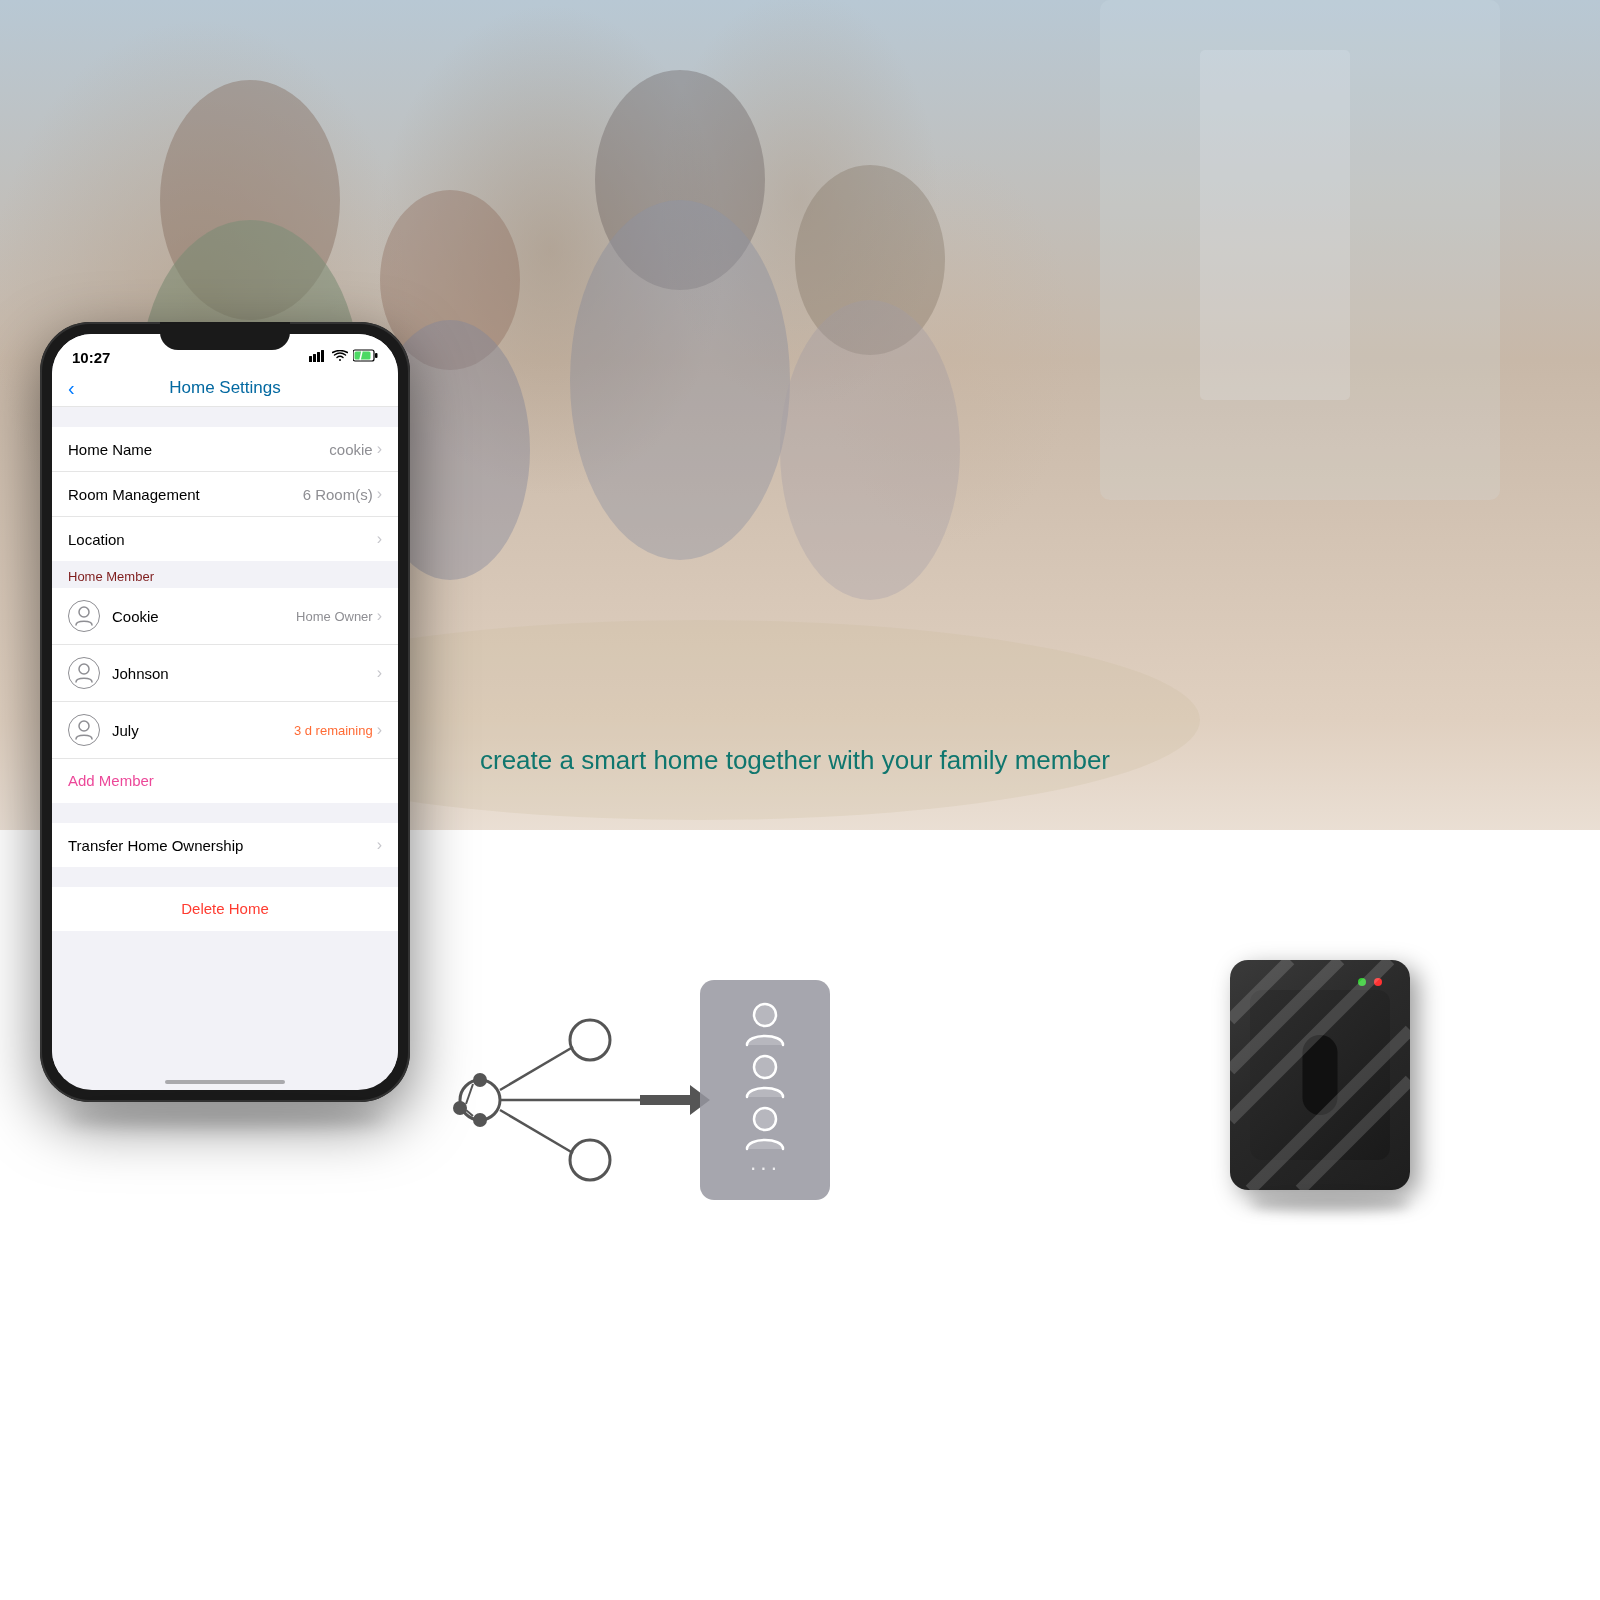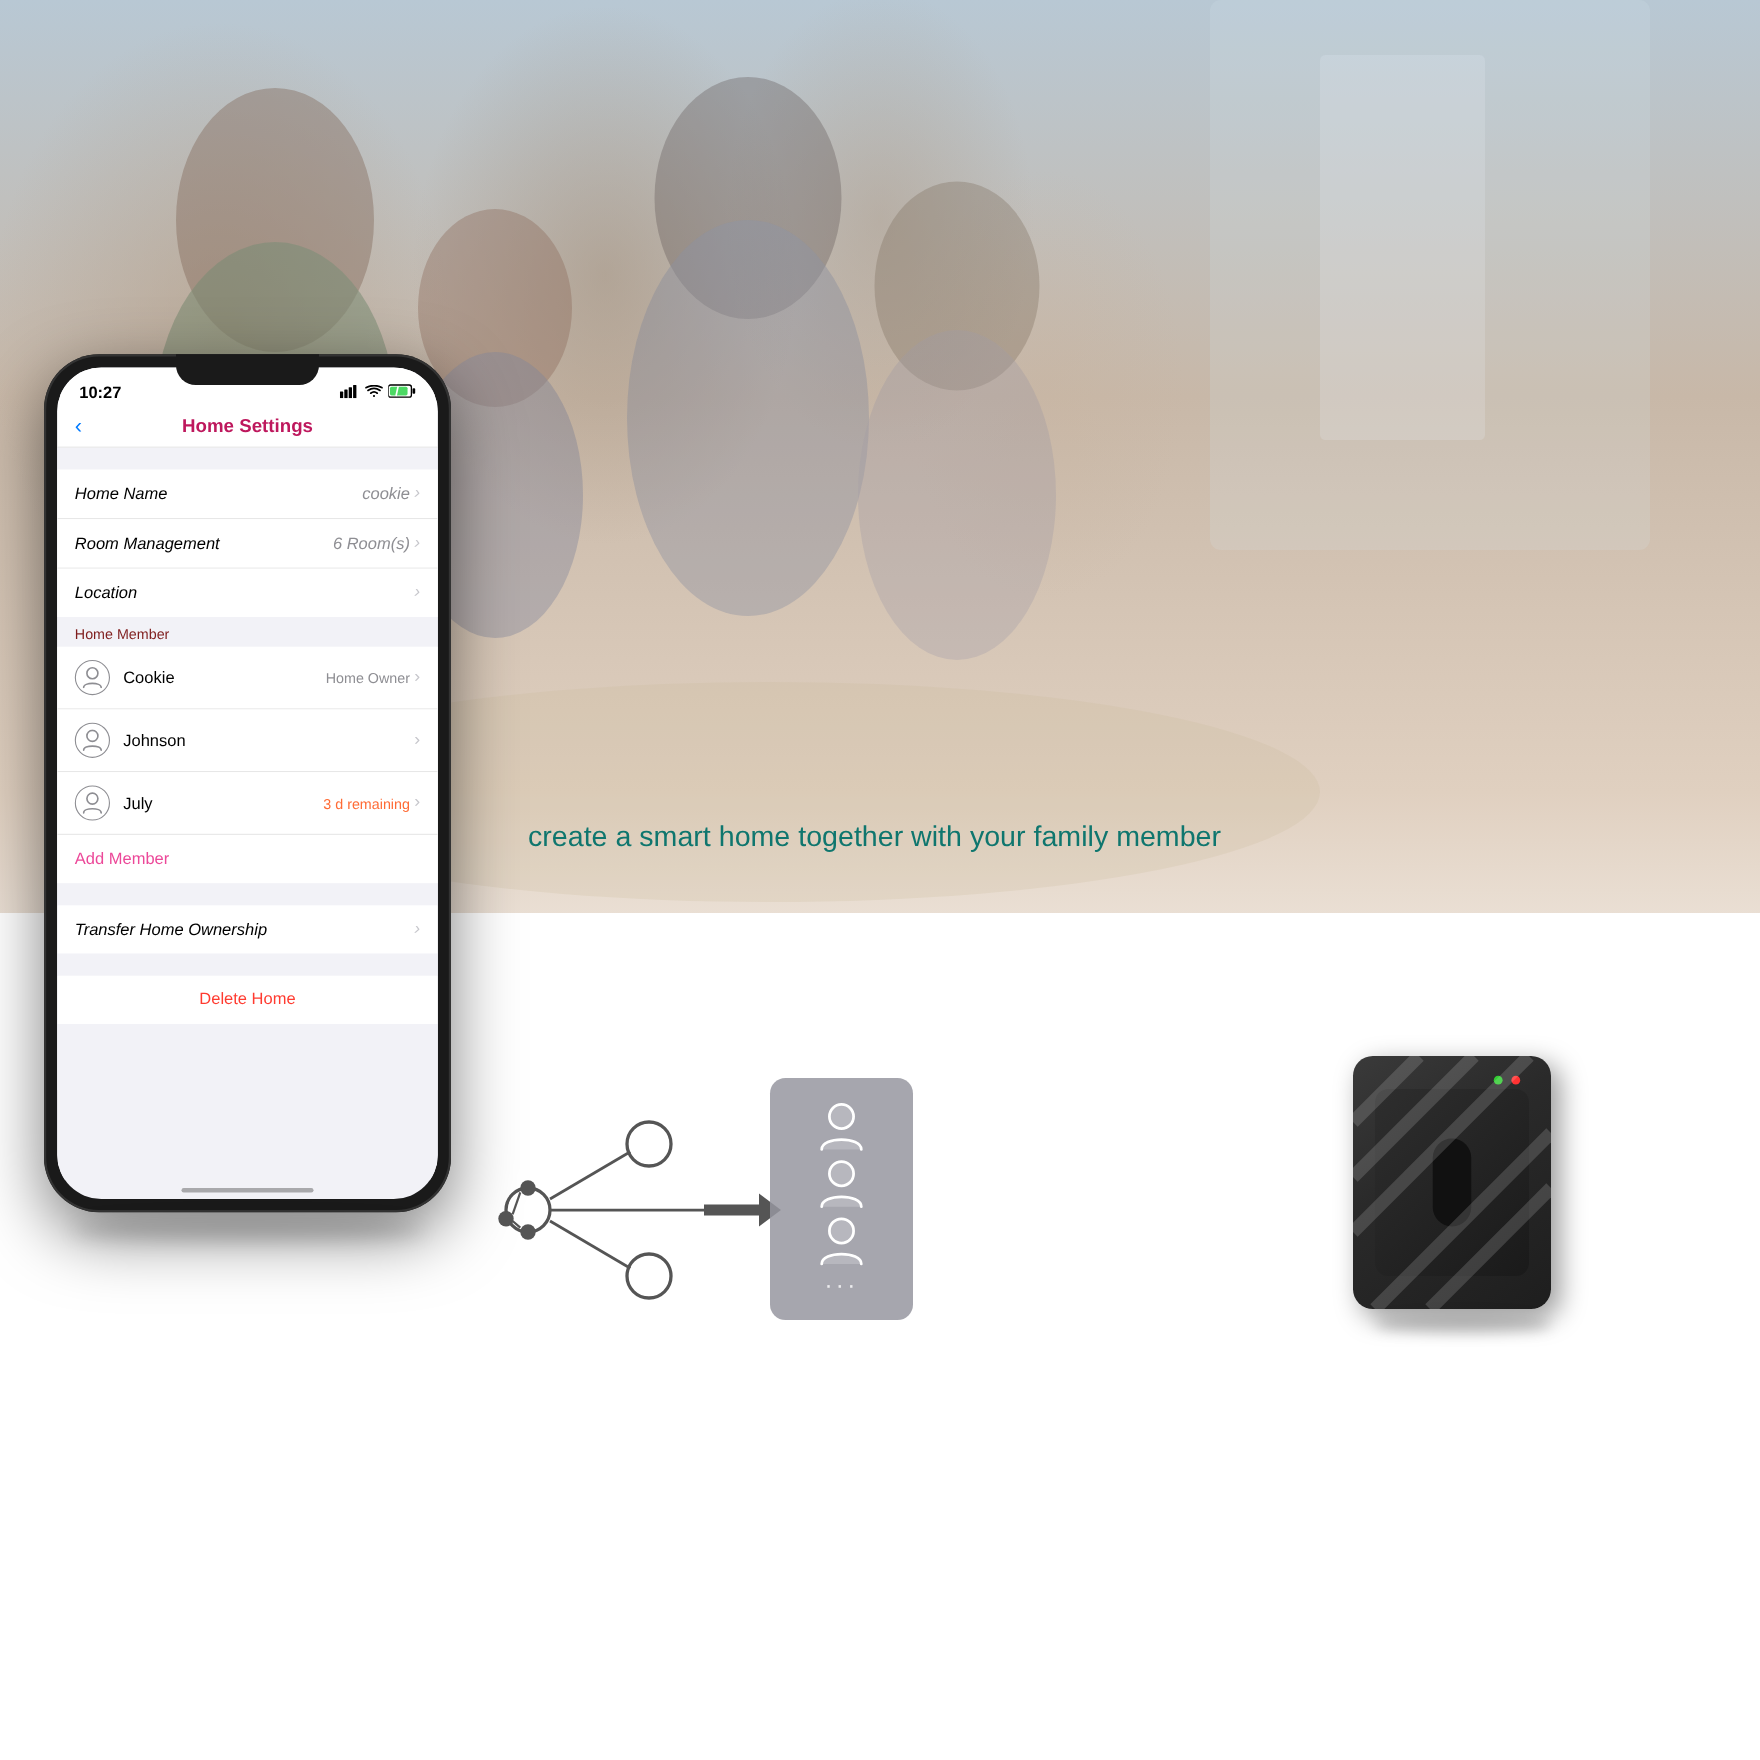--- a/index.html
+++ b/index.html
@@ -101,22 +101,22 @@
     .nav-back {
       position: absolute;
       left: 16px;
       font-size: 20px;
       color: #007aff;
       cursor: pointer;
     }
 
     .nav-title {
       font-size: 17px;
-      font-weight: 700;
-      color: #be185d;
+      font-weight: 400;
+      color: #0369a1;
     }
 
     
     .settings-content {
       background: #f2f2f7;
       height: calc(100% - 90px);
       overflow-y: auto;
       padding: 0;
     }
 
@@ -125,21 +125,20 @@
       margin-bottom: 0;
     }
 
     .settings-row {
       display: flex;
       align-items: center;
       justify-content: space-between;
       padding: 13px 16px;
       border-bottom: 1px solid #e5e5e5;
       background: #fff;
-      font-style: italic;
     }
 
     .settings-row:last-child {
       border-bottom: none;
       gap: 12px;
     }
 
     .row-label {
       font-size: 15px;
       color: #000;

